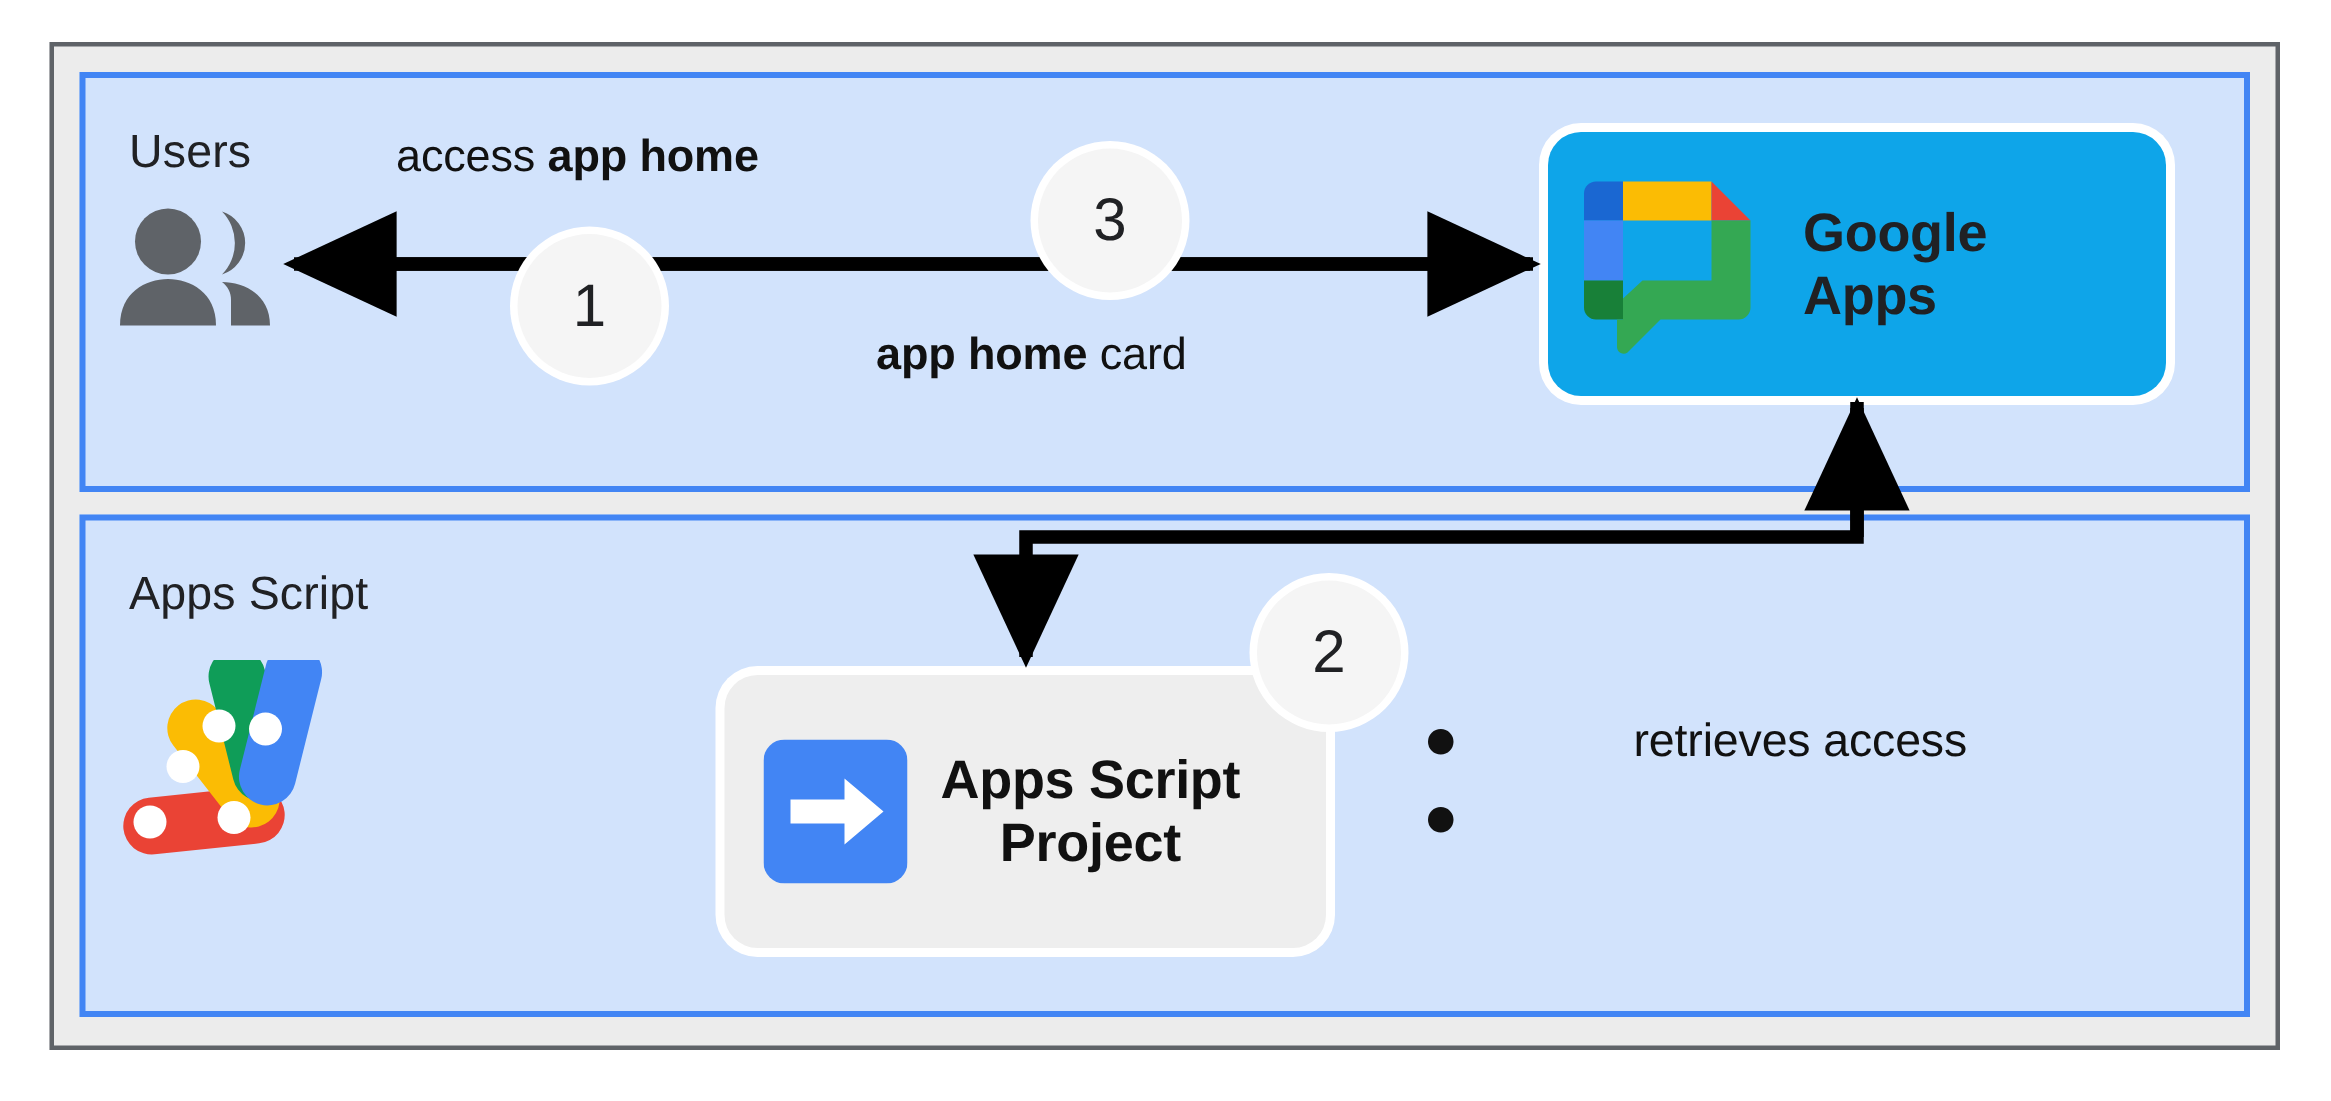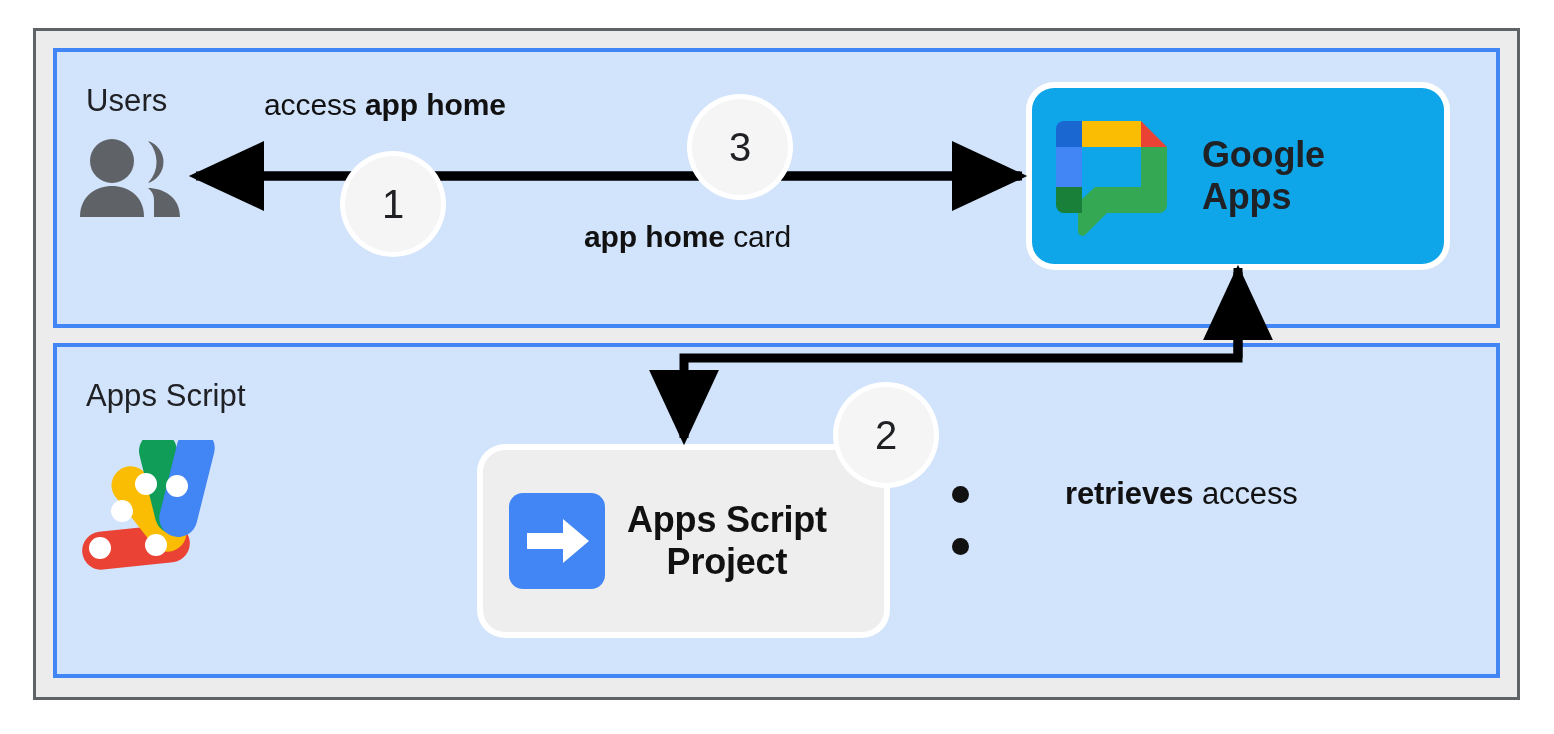--- a/index.html
+++ b/index.html
@@ -80,21 +80,21 @@
   
   #action-list{position:absolute;left:952px;top:468px;}
   .action-row{display:flex;align-items:center;height:52px;}
   .bullet{
     width:17px;height:17px;border-radius:50%;background:#111111;flex:none;
   }
   .action-text{
     font-size:31px;color:#111111;margin-left:96px;white-space:nowrap;
     letter-spacing:-0.1px;
   }
-  .action-text b{font-weight:700;}
+  .action-text b{font-weight:400;margin-left:24px;}
 
   
   #connectors{position:absolute;left:0;top:0;width:1554px;height:734px;pointer-events:none;}
 </style>
 </head>
 <body>
 
 <div id="canvas">
 
   <div class="outer-frame"></div>

